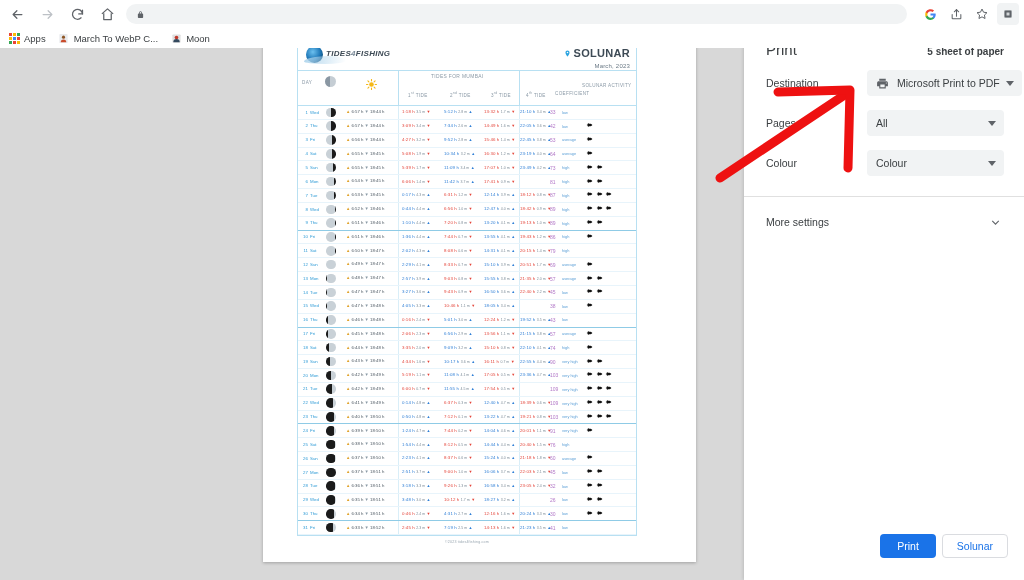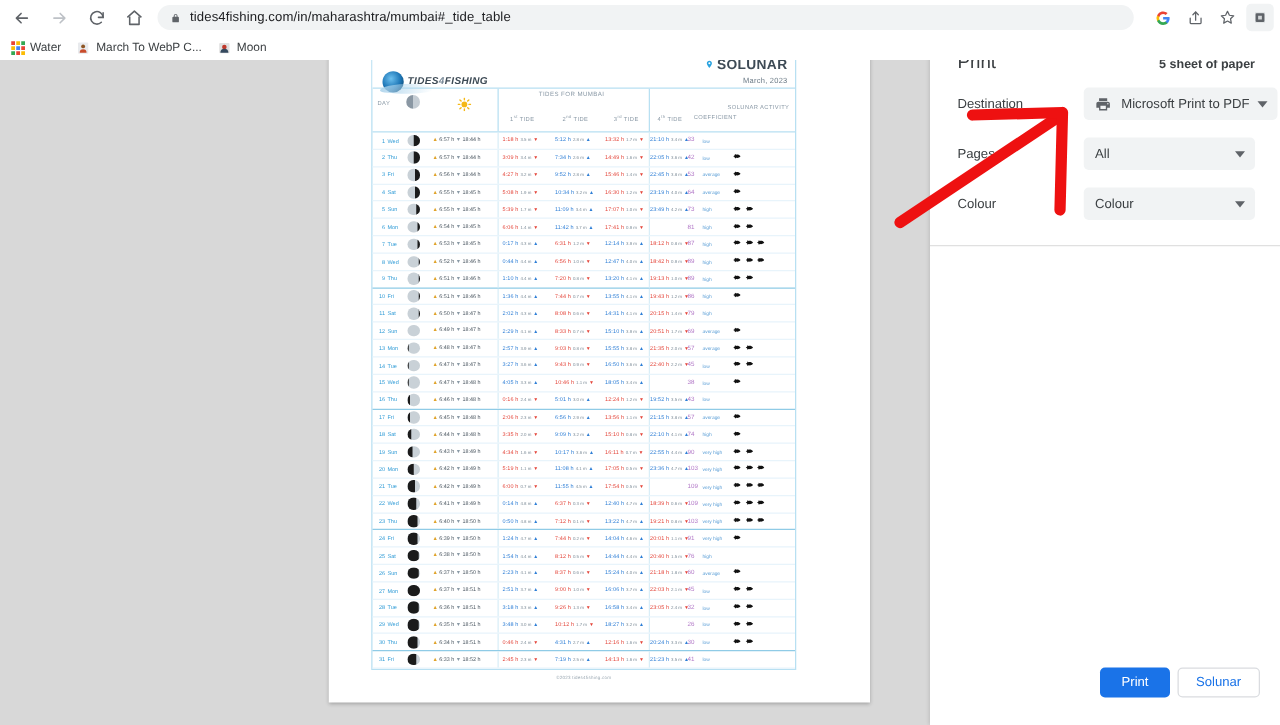--- a/index.html
+++ b/index.html
@@ -67,21 +67,21 @@
   
   #print-scrim{position:absolute;left:0;top:48px;width:744px;height:532px;background:#d8d8d8;z-index:20;}
   #preview-page{position:absolute;left:263px;top:30px;width:433px;height:532px;background:#ffffff;
       box-shadow:0 1px 3px rgba(0,0,0,.25);z-index:22;overflow:hidden;}
   #page-num{position:absolute;right:8px;bottom:6px;font-size:6.5px;color:#5f6368;z-index:23;}
 
   
   #doc{position:absolute;left:34px;top:9px;width:340px;height:480px;}
   #doc .docbox{border:1px solid #b8e0f2;}
   #doc-head{height:30px;border-bottom:1px solid #b8e0f2;position:relative;background:#fff;}
-  .hlogo{position:absolute;left:6px;top:16px;width:110px;height:20px;}
+  .hlogo{position:absolute;left:6px;top:5px;width:110px;height:20px;}
   .hlogo .fg{position:absolute;left:2px;top:1px;width:17px;height:17px;border-radius:50%;
      background:radial-gradient(circle at 40% 35%, #6cc0ef 0%, #1f78b8 50%, #0d4a75 80%);}
   .hlogo .ft{position:absolute;left:0;top:11px;width:42px;height:8px;
      background:linear-gradient(100deg,rgba(170,210,235,.9),rgba(150,200,230,0));border-radius:60% 40% 50% 50%/70% 60% 40% 30%;}
   .hlogo .lt{position:absolute;left:22px;top:4px;font-size:8px;font-weight:bold;font-style:italic;color:#3d4a55;letter-spacing:.3px;}
   .hlogo .lt u{text-decoration:none;color:#7b8b99;}
   .hloc{position:absolute;right:6px;top:3px;text-align:right;}
   .hloc .pin{display:inline-block;vertical-align:middle;margin-right:3px;color:#29a3e0;}
   .hloc .city{display:inline-block;vertical-align:middle;font-size:11px;font-weight:bold;color:#3d4a55;letter-spacing:.3px;}
   .hloc .mon{font-size:6px;color:#6b7a86;margin-top:1px;letter-spacing:.2px;}
@@ -1066,20 +1066,28 @@
   <div class="pp-row">
     <div class="pp-label">Colour</div>
     <div class="pp-select">
       <span class="pst">Colour</span>
       <span class="caret"></span>
     </div>
   </div>
 
   <div id="pp-divider"></div>
 
+  <div id="pp-more">
+    <span class="ml">More settings</span>
+    <span class="chev">
+      <svg width="13" height="13" viewBox="0 0 24 24" fill="none" stroke="currentColor" stroke-width="2">
+          <path d="M6 9l6 6 6-6"></path>
+        </svg>
+    </span>
+  </div>
 
   <div id="pp-actions">
     <button id="btn-print">Print</button>
     <button id="btn-cancel">Solunar</button>
   </div>
 </div>
 
 <div id="browser-chrome">
   <div id="toolbar">
     <div class="nav-btn">
@@ -1103,21 +1111,20 @@
           <path d="M3 11l9-8 9 8"></path>
           <path d="M6 10v10h12V10"></path>
         </svg>
     </div>
     <div id="omnibox">
       <span class="lock">
         <svg width="9" height="9" viewBox="0 0 24 24" fill="currentColor">
             <path d="M17 9h-1V7a4 4 0 0 0-8 0v2H7a2 2 0 0 0-2 2v8a2 2 0 0 0 2 2h10a2 2 0 0 0 2-2v-8a2 2 0 0 0-2-2zm-7-2a2 2 0 0 1 4 0v2h-4z"></path>
           </svg>
       </span>
-      <span class="url" title="tides4fishing.com/in/maharashtra/mumbai#_tide_table">tides4fishing.com/in/maharashtra/mumbai#_tide_table</span>
     </div>
     <div id="tool-right">
       <div class="tr-icon">
         <svg width="13" height="13" viewBox="0 0 24 24">
             <path fill="#4285F4" d="M21.6 12.2c0-.7-.1-1.4-.2-2H12v3.8h5.4a4.6 4.6 0 0 1-2 3v2.5h3.2c1.9-1.7 3-4.3 3-7.3z"></path>
             <path fill="#34A853" d="M12 22c2.7 0 5-.9 6.6-2.4l-3.2-2.5c-.9.6-2 1-3.4 1-2.6 0-4.8-1.8-5.6-4.1H3.1v2.6A10 10 0 0 0 12 22z"></path>
             <path fill="#FBBC05" d="M6.4 14a6 6 0 0 1 0-3.8V7.6H3.1a10 10 0 0 0 0 8.8z"></path>
             <path fill="#EA4335" d="M12 5.9c1.5 0 2.8.5 3.8 1.5l2.8-2.8A10 10 0 0 0 3.1 7.6l3.3 2.6C7.2 7.8 9.4 5.9 12 5.9z"></path>
           </svg>
       </div>
@@ -1150,21 +1157,21 @@
             <i style="background:#fbbc05"></i>
             <i style="background:#34a853"></i>
           <i style="background:#fbbc05"></i>
             <i style="background:#4285f4"></i>
             <i style="background:#ea4335"></i>
           <i style="background:#34a853"></i>
             <i style="background:#ea4335"></i>
             <i style="background:#fbbc05"></i>
         </span>
       </span>
-      <span>Water</span>
+      <span>Apps</span>
     </div>
     <div class="bm">
       <span class="bmi">
         <svg width="11" height="11" viewBox="0 0 24 24">
             <rect x="3" y="2" width="18" height="20" rx="2" fill="#e8eaed"></rect>
             <circle cx="12" cy="9" r="3.4" fill="#8d5524"></circle>
             <path d="M6 20a6 6 0 0 1 12 0z" fill="#c94b2b"></path>
           </svg>
       </span>
       <span>March To WebP C...</span>

